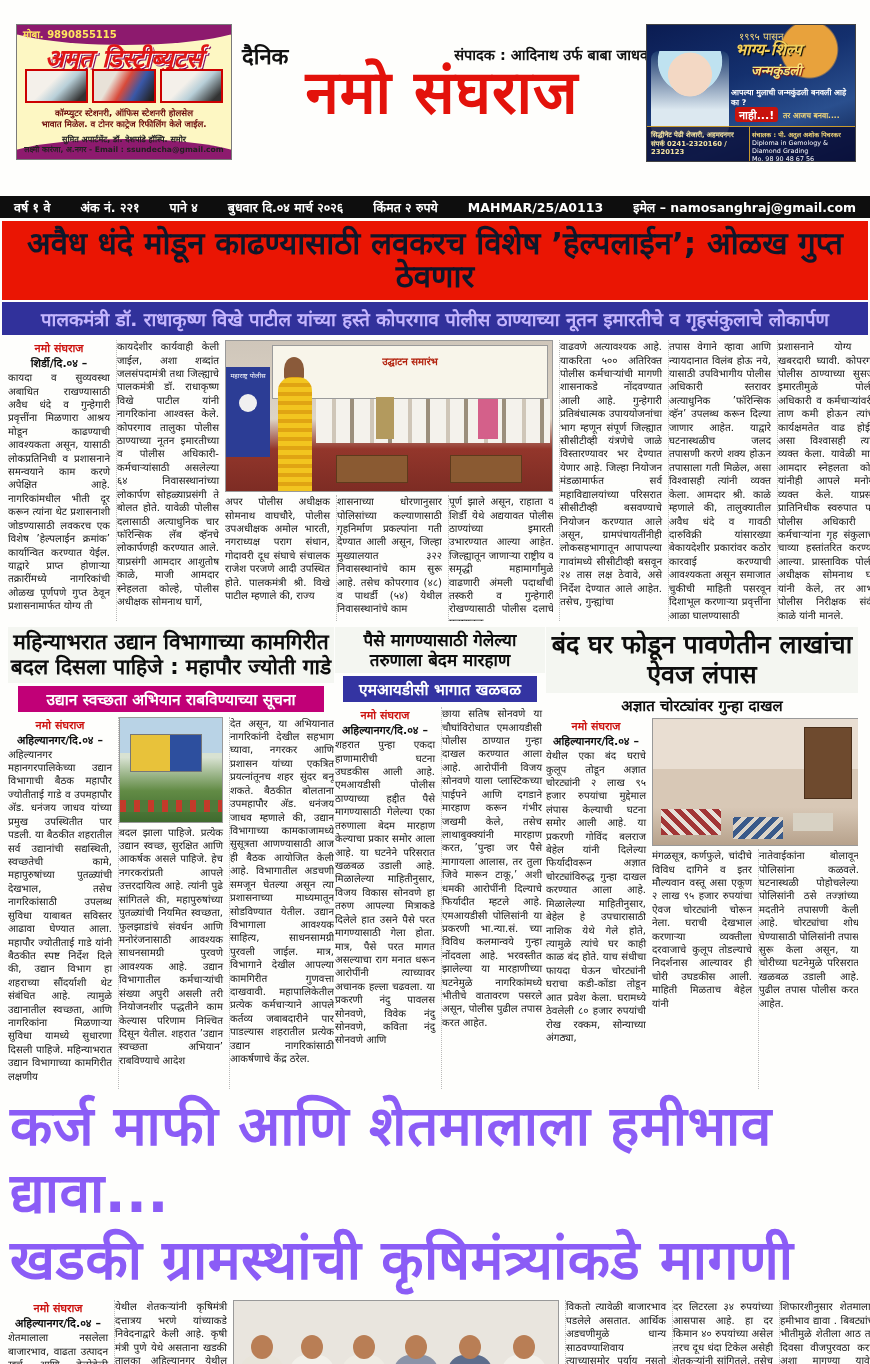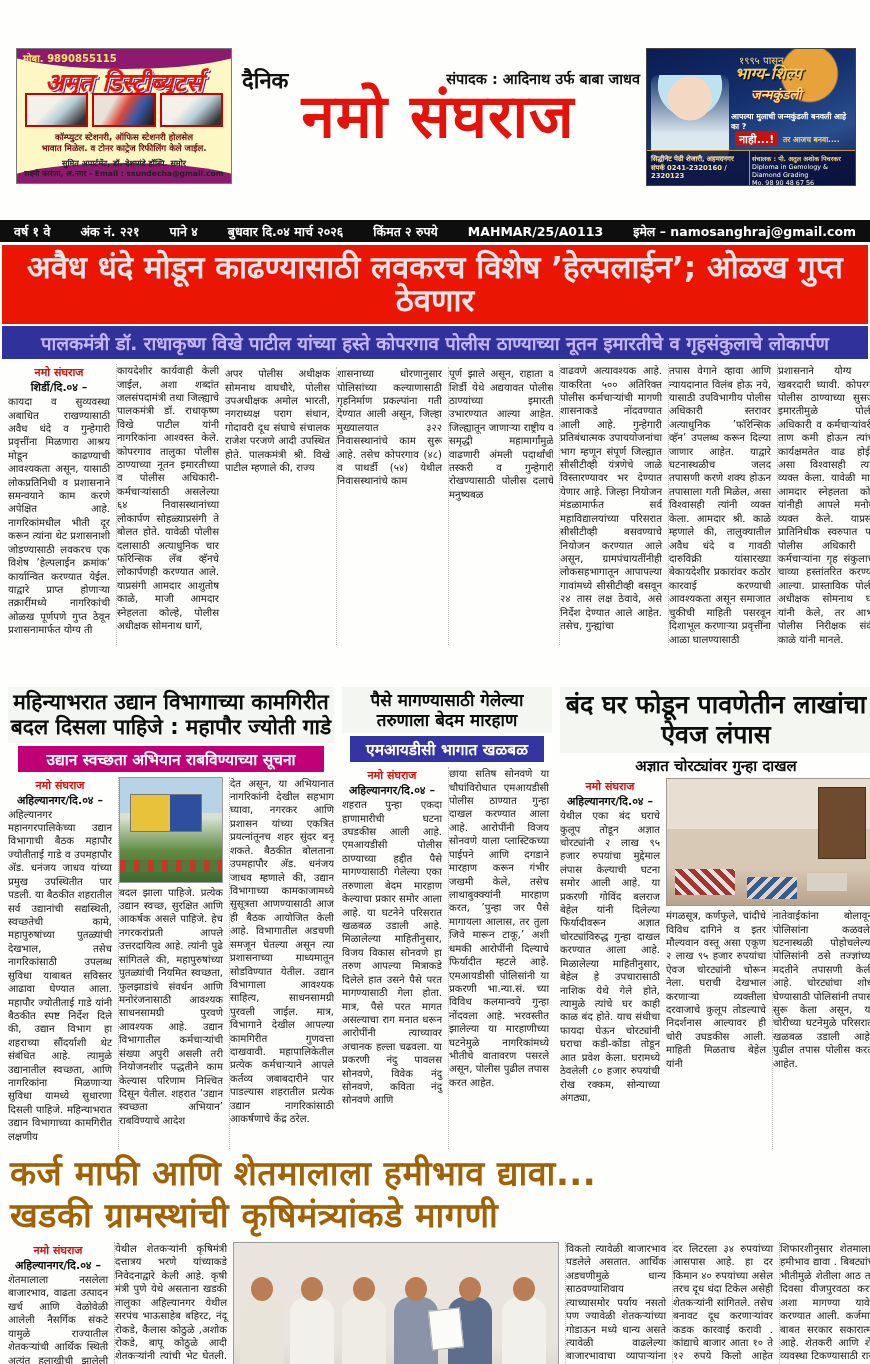--- a/index.html
+++ b/index.html
@@ -2,21 +2,21 @@
 <html><head>
 <meta charset="utf-8">
 <style>
   html,body { margin:0; padding:0; background:#e9e9e9; }
   .page {
     width:870px; height:1364px; margin:0 auto; background:#fefefc;
     font-family:"DejaVu Sans", sans-serif; position:relative; overflow:hidden;
     color:#111;
   }
   
-  .header { height:196px; position:relative;margin-top:24px; }
+  .header { height:196px; position:relative; }
   .ad-left {
     position:absolute; left:16px; top:24px; width:214px; height:134px;
     background:#fdf7c3; border:1px solid #7a7a7a; overflow:hidden; font-size:9px;
   }
   .ad-left .band-top, .ad-left .band-bot {
     position:absolute; left:-20px; right:-20px; height:46px; background:#8d1a6e;
   }
   .ad-left .band-top { top:-26px; border-radius:0 0 50% 50%; }
   .ad-left .band-bot { bottom:-26px; border-radius:50% 50% 0 0; }
   .ad-left .mob { position:absolute; top:2px; left:6px; color:#ffe75e; font-weight:bold; font-size:10px; }
@@ -25,21 +25,21 @@
     color:#e01616; font-weight:bold; font-size:25px; font-style:italic;
     text-shadow:1px 1px 0 #fff, 2px 2px 0 #7c0f5e;
   }
   .ad-left .prods { position:absolute; top:44px; left:8px; right:8px; height:34px; display:flex; gap:4px; }
   .ad-left .prod { flex:1; border:2px solid #c00; background:linear-gradient(135deg,#f4f0ea 40%,#b8cfd8 60%,#333 90%); }
   .ad-left .prod.p2 { background:linear-gradient(120deg,#e8e2d8 30%,#d84a3a 50%,#3a58a8 70%,#222 95%); }
   .ad-left .l1 { position:absolute; top:82px; left:0; right:0; text-align:center; color:#6d0d0d; font-weight:bold; font-size:8.6px; }
   .ad-left .l2 { position:absolute; top:93px; left:0; right:0; text-align:center; color:#6d0d0d; font-weight:bold; font-size:8.6px; }
   .ad-left .a1 { position:absolute; top:108px; left:0; right:0; text-align:center; color:#222; font-weight:bold; font-size:8px; }
   .ad-left .a2 { position:absolute; top:119px; left:0; right:0; text-align:center; color:#222; font-weight:bold; font-size:7.6px; }
-  .mast-center { position:absolute; left:236px; right:230px; top:18px; height:140px; }
+  .mast-center { position:absolute; left:236px; right:222px; top:18px; height:140px; }
   .dainik { position:absolute; left:6px; top:22px; font-size:22px; font-weight:bold; color:#111; }
   .editor-line { position:absolute; right:0; top:26px; font-size:14.5px; font-weight:bold; color:#111; }
   .np-title {
     position:absolute; left:0; right:0; top:44px; text-align:center;
     font-size:60px; font-weight:bold; color:#e3120b; letter-spacing:1px; line-height:1.0;
   }
   .ad-right {
     position:absolute; right:14px; top:24px; width:208px; height:136px; overflow:hidden;
     background:radial-gradient(circle at 78% 18%, #e8a23c 0 14%, transparent 15%),
                linear-gradient(160deg,#0b1c52 0%, #14306e 40%, #2a4f8e 70%, #0a1840 100%);
@@ -64,21 +64,21 @@
   .ad-right .foot .fl { width:96px; font-size:6.8px; color:#f3e3a0; padding:3px 2px 0 4px; font-weight:bold; }
   .ad-right .foot .fr { flex:1; font-size:6.4px; color:#fff; padding:3px 2px 0 2px; border-left:1px solid #c89a2e; }
   .ad-right .foot .fr .own { color:#f5d97a; font-weight:bold; }
   
   .info-bar {
     height:22px; background:#0e0e0e; color:#fff; display:flex; align-items:center;
     justify-content:space-between; padding:0 14px; font-size:12.5px; font-weight:bold;
   }
   
   .banner-red {
-    margin:3px 2px 0 2px; background:#ea1503; color:#e5e5e5; text-align:center;
+    margin:3px 2px 0 2px; background:#ea1503; color:#0f172a; text-align:center;
     font-size:31px; font-weight:bold; padding:6px 2px 8px 2px; line-height:1.05;
   }
   .banner-blue {
     margin:2px 2px 0 2px; background:#31319b; color:#c4b5fd; text-align:center;
     font-size:18.5px; font-weight:bold; padding:4px 2px;
   }
   
   .col-txt { font-size:10.1px; line-height:1.33; text-align:justify; color:#161616; }
   .byline { color:#cc1310; font-weight:bold; text-align:center; font-size:11px; }
   .dateline { font-weight:bold; text-align:center; font-size:11px; margin-bottom:1px; }
@@ -98,21 +98,21 @@
   .photo-lead .garland { position:absolute; left:52px; top:36px; width:34px; height:114px; border-radius:14px 14px 0 0; background:repeating-linear-gradient(0deg,#f2c51f 0 5px,#e0a413 5px 9px); }
   .photo-lead .speaker { position:absolute; left:58px; top:16px; width:20px; height:24px; border-radius:50% 50% 20% 20%; background:#8a5a3a; }
   .photo-lead .crowd { position:absolute; left:90px; right:2px; top:58px; height:44px; background:repeating-linear-gradient(90deg,#f4f2ec 0 16px,#cfc6b8 16px 20px,#f4f2ec 20px 34px,#9b8f7c 34px 38px); }
   .photo-lead .khaki { position:absolute; left:150px; top:56px; width:18px; height:42px; background:#b39a5e; }
   .photo-lead .saree { position:absolute; right:54px; top:58px; width:20px; height:40px; background:#d4608a; }
   .photo-lead .table1 { position:absolute; left:110px; bottom:8px; width:70px; height:26px; background:#8a5a32; border:1px solid #5e3a1c; }
   .photo-lead .table2 { position:absolute; right:30px; bottom:8px; width:70px; height:26px; background:#8a5a32; border:1px solid #5e3a1c; }
   .lead-caps { display:flex; gap:6px; margin-top:3px; flex:1; overflow:hidden; }
   .lead-caps .c { width:105px; flex:none; }
   
-  .mid-row { display:flex; gap:8px; padding:4px 8px 0 8px; height:462px; overflow:hidden;margin-top:36px; }
+  .mid-row { display:flex; gap:1px; padding:4px 8px 0 8px; height:462px; overflow:hidden; }
   .art-h { font-weight:bold; text-align:center; color:#0d0d0d; background:#f4f6f1; }
   .blockA { width:326px; flex:none; display:flex; flex-direction:column; }
   .blockA .art-h { font-size:21px; line-height:1.18; padding:3px 0; }
   .subhead-mag { background:#c10077; color:#fff; font-weight:bold; font-size:15.5px; text-align:center; margin:3px 10px; padding:2px 0; }
   .blockA .body { display:flex; gap:6px; flex:1; overflow:hidden; margin-top:2px; }
   .blockA .body .c { width:104px; flex:none; }
   .photo-garden { height:104px; border:1px solid #999; margin-bottom:3px;
     background:linear-gradient(#b9d3e6 0 34%, #d8e2d2 34% 38%, #628b45 70%, #3f6a2e 100%);
     position:relative; overflow:hidden; }
   .photo-garden .bld { position:absolute; left:10px; top:16px; width:70px; height:36px; background:linear-gradient(90deg,#e8c23a 0 55%, #2d4f9e 55%); border:1px solid #777; }
@@ -131,21 +131,21 @@
   .photo-theft { height:126px; border:1px solid #999; position:relative; overflow:hidden;
     background:linear-gradient(#e9ded2 0 40%, #d8c8b6 40% 70%, #b7a28c 100%); }
   .photo-theft .shelf { position:absolute; right:6px; top:8px; width:46px; height:70px; background:#6e4a2e; border:1px solid #4a2f1a; }
   .photo-theft .cl1 { position:absolute; left:8px; bottom:10px; width:60px; height:26px; background:repeating-linear-gradient(45deg,#a23535 0 5px,#e6e0d8 5px 9px); }
   .photo-theft .cl2 { position:absolute; left:80px; bottom:6px; width:50px; height:22px; background:repeating-linear-gradient(-45deg,#3a5a8a 0 5px,#dcd4c8 5px 9px); }
   .photo-theft .cl3 { position:absolute; left:140px; bottom:14px; width:40px; height:18px; background:#d8d2c4; }
   .blockC .caps { display:flex; gap:6px; margin-top:3px; flex:1; overflow:hidden; }
   .blockC .caps .c { width:100px; flex:none; }
   
   .bot-head {
-    font-size:34px; font-weight:bold; color:#a16207; line-height:1.22;
+    font-size:55px; font-weight:bold; color:#8b5cf6; line-height:1.22;
     padding:4px 10px 0 10px; letter-spacing:0.5px;
   }
   .bot-row { display:flex; gap:6px; padding:6px 8px 0 8px; height:212px; overflow:hidden; }
   .bot-row .c { width:100px; flex:none; }
   .bot-row .c2 { width:112px; flex:none; }
   .bot-center { width:326px; flex:none; display:flex; flex-direction:column; }
   .photo-farm { height:140px; border:1px solid #999; position:relative; overflow:hidden;
     background:linear-gradient(#e9e5de 0 70%, #d8d2c8 100%); }
   .photo-farm .man { position:absolute; bottom:0; width:44px; height:86px; background:#f2f0ea; border-radius:16px 16px 0 0; }
   .photo-farm .man::before { content:""; position:absolute; top:-20px; left:11px; width:22px; height:24px; border-radius:50%; background:#b97e55; }
@@ -226,20 +226,34 @@
   <div class="lead-row">
     <div class="c">
       <div class="byline">नमो संघराज</div>
       <div class="dateline">शिर्डी/दि.०४ –</div>
       <div class="col-txt">कायदा व सुव्यवस्था अबाधित राखण्यासाठी अवैध धंदे व गुन्हेगारी प्रवृत्तींना मिळणारा आश्रय मोडून काढण्याची आवश्यकता असून, यासाठी लोकप्रतिनिधी व प्रशासनाने समन्वयाने काम करणे अपेक्षित आहे. नागरिकांमधील भीती दूर करून त्यांना थेट प्रशासनाशी जोडण्यासाठी लवकरच एक विशेष ’हेल्पलाईन क्रमांक’ कार्यान्वित करण्यात येईल. याद्वारे प्राप्त होणाऱ्या तक्रारींमध्ये नागरिकांची ओळख पूर्णपणे गुप्त ठेवून प्रशासनामार्फत योग्य ती</div>
     </div>
     <div class="c vline">
       <div class="col-txt">कायदेशीर कार्यवाही केली जाईल, अशा शब्दांत जलसंपदामंत्री तथा जिल्ह्याचे पालकमंत्री डॉ. राधाकृष्ण विखे पाटील यांनी नागरिकांना आश्वस्त केले. कोपरगाव तालुका पोलीस ठाण्याच्या नूतन इमारतीच्या व पोलीस अधिकारी-कर्मचाऱ्यांसाठी असलेल्या ६४ निवासस्थानांच्या लोकार्पण सोहळ्याप्रसंगी ते बोलत होते. यावेळी पोलीस दलासाठी अत्याधुनिक चार फॉरेन्सिक लॅब व्हॅनचे लोकार्पणही करण्यात आले. याप्रसंगी आमदार आशुतोष काळे, माजी आमदार स्नेहलता कोल्हे, पोलीस अधीक्षक सोमनाथ घार्गे,</div>
     </div>
     <div class="lead-center">
+      <div class="photo-lead">
+        <div class="evbanner">उद्घाटन समारंभ</div>
+        <div class="flag">
+          <span>महाराष्ट्र पोलीस</span>
+          <div class="star"></div>
+        </div>
+        <div class="speaker"></div>
+        <div class="garland"></div>
+        <div class="crowd"></div>
+        <div class="khaki"></div>
+        <div class="saree"></div>
+        <div class="table1"></div>
+        <div class="table2"></div>
+      </div>
       <div class="lead-caps">
         <div class="c col-txt">अपर पोलीस अधीक्षक सोमनाथ वाघचौरे, पोलीस उपअधीक्षक अमोल भारती, नगराध्यक्ष पराग संधान, गोदावरी दूध संघाचे संचालक राजेश परजणे आदी उपस्थित होते. पालकमंत्री श्री. विखे पाटील म्हणाले की, राज्य</div>
         <div class="c col-txt vline">शासनाच्या धोरणानुसार पोलिसांच्या कल्याणासाठी गृहनिर्माण प्रकल्पांना गती देण्यात आली असून, जिल्हा मुख्यालयात ३२२ निवासस्थानांचे काम सुरू आहे. तसेच कोपरगाव (४८) व पाथर्डी (५४) येथील निवासस्थानांचे काम</div>
         <div class="c col-txt vline">पूर्ण झाले असून, राहाता व शिर्डी येथे अद्ययावत पोलीस ठाण्यांच्या इमारती उभारण्यात आल्या आहेत. जिल्ह्यातून जाणाऱ्या राष्ट्रीय व समृद्धी महामार्गांमुळे वाढणारी अंमली पदार्थांची तस्करी व गुन्हेगारी रोखण्यासाठी पोलीस दलाचे मनुष्यबळ</div>
       </div>
     </div>
     <div class="c vline">
       <div class="col-txt">वाढवणे अत्यावश्यक आहे. याकरिता ५०० अतिरिक्त पोलीस कर्मचाऱ्यांची मागणी शासनाकडे नोंदवण्यात आली आहे. गुन्हेगारी प्रतिबंधात्मक उपाययोजनांचा भाग म्हणून संपूर्ण जिल्ह्यात सीसीटीव्ही यंत्रणेचे जाळे विस्तारण्यावर भर देण्यात येणार आहे. जिल्हा नियोजन मंडळामार्फत सर्व महाविद्यालयांच्या परिसरात सीसीटीव्ही बसवण्याचे नियोजन करण्यात आले असून, ग्रामपंचायतींनीही लोकसहभागातून आपापल्या गावांमध्ये सीसीटीव्ही बसवून २४ तास लक्ष ठेवावे, असे निर्देश देण्यात आले आहेत. तसेच, गुन्ह्यांचा</div>
     </div>
     <div class="c vline">

